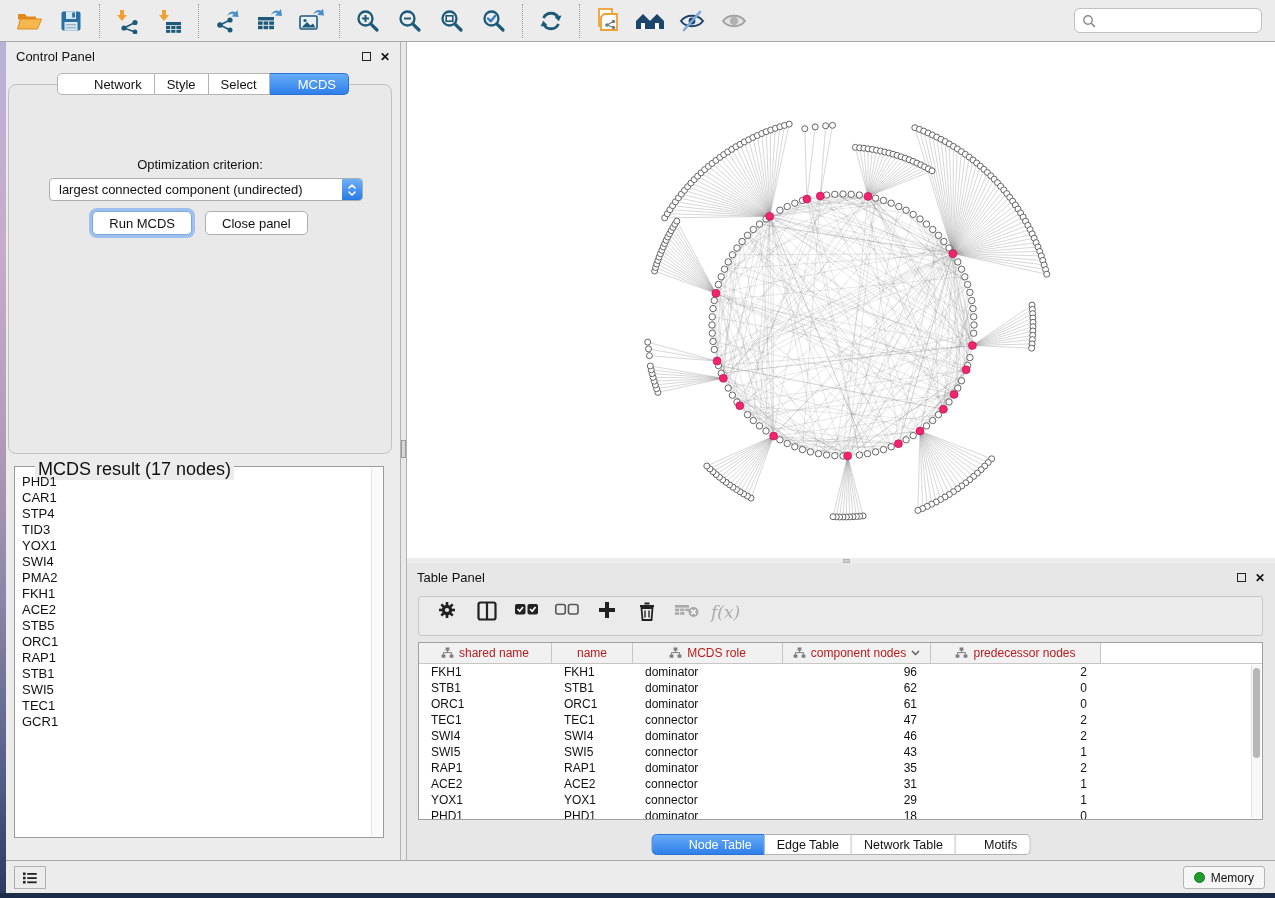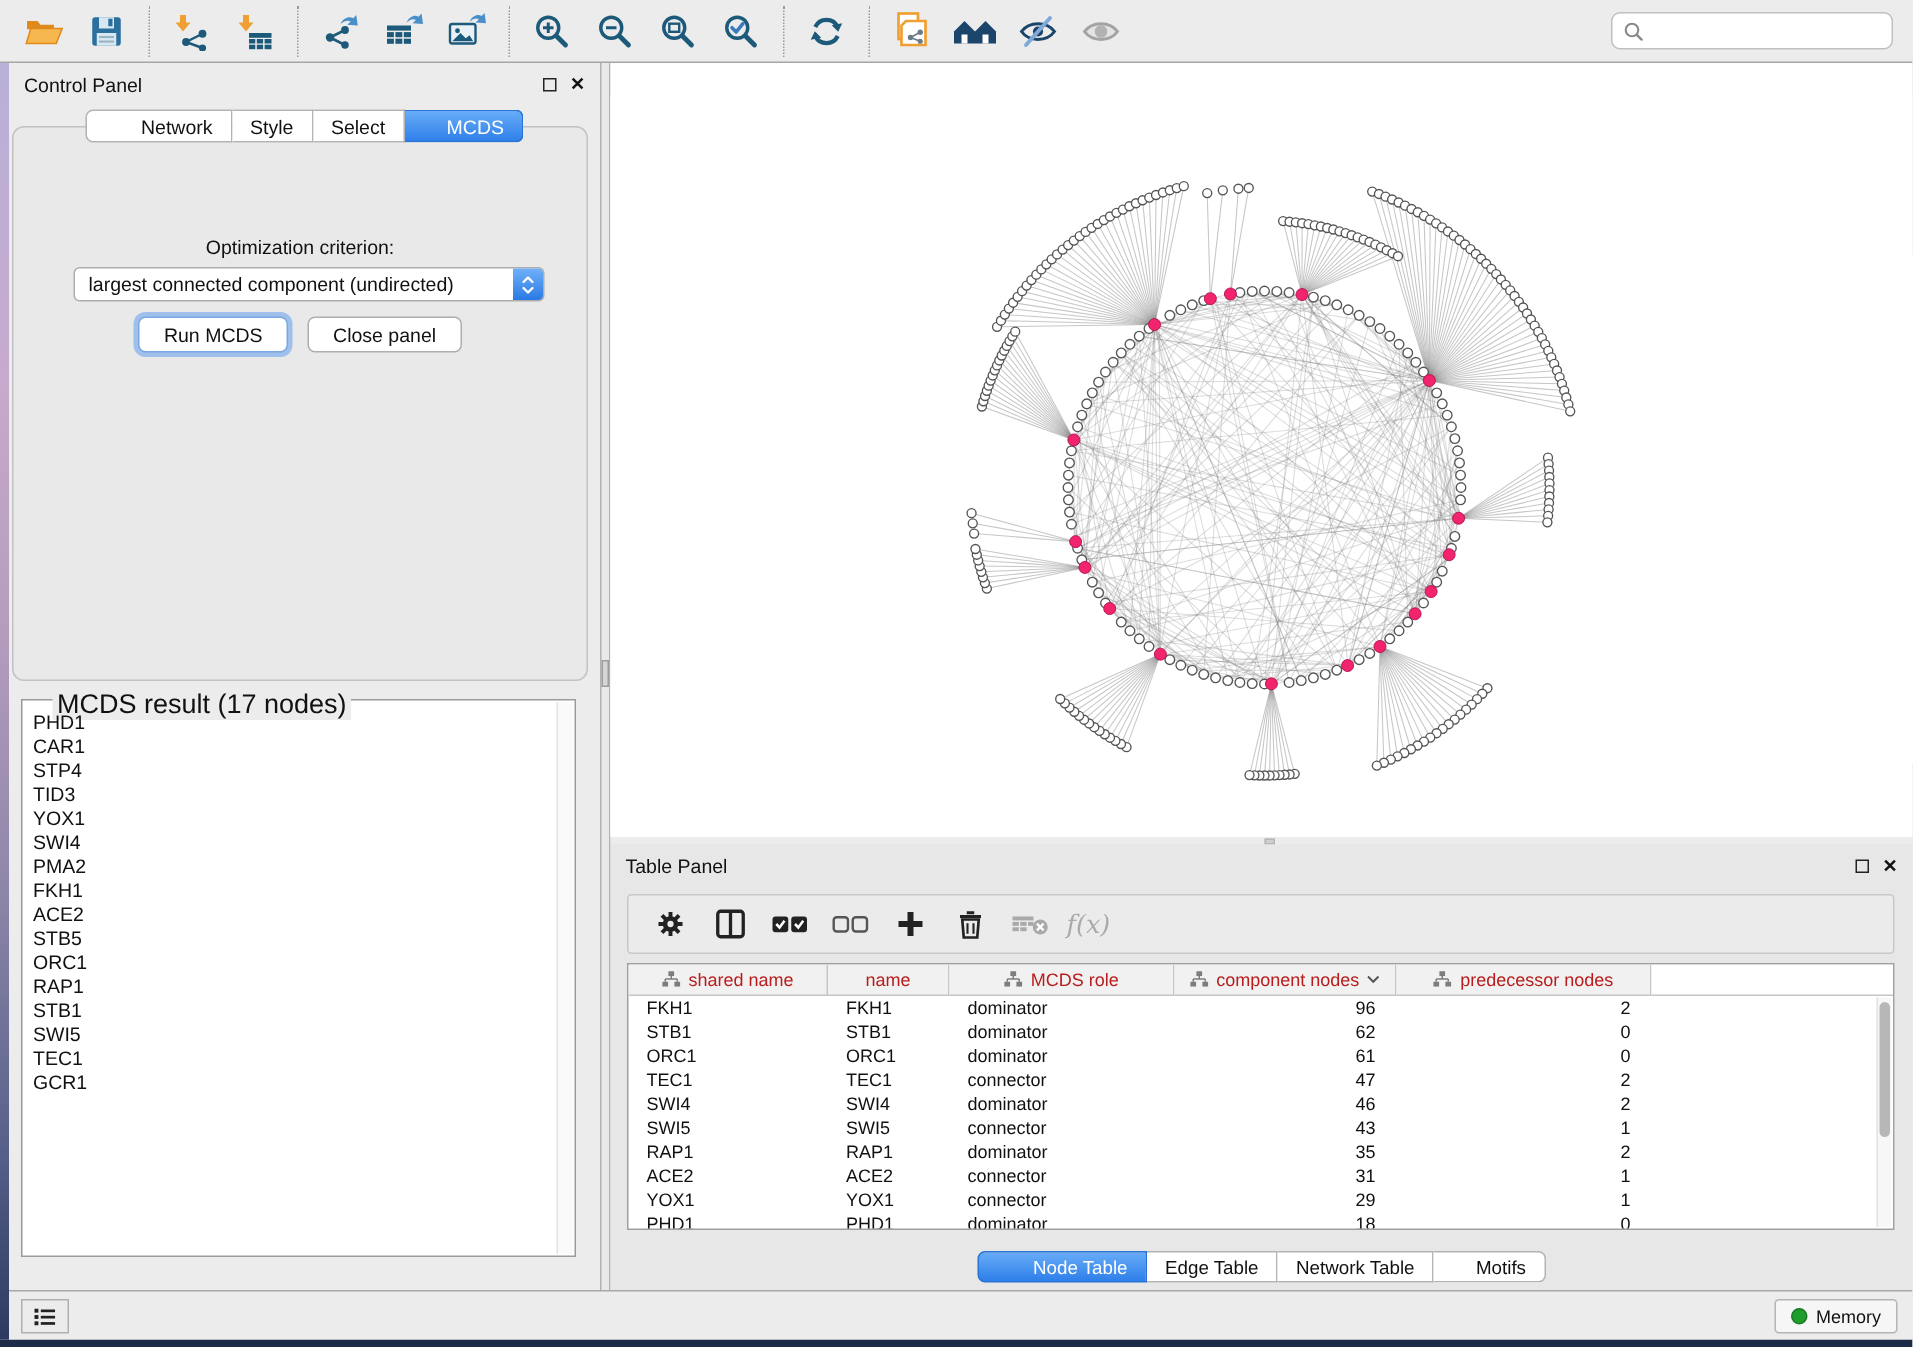--- a/index.html
+++ b/index.html
@@ -74,21 +74,21 @@
   .light.red { background:#fc5b57; border:1px solid #e04640; }
   .light.yellow { background:#fdbc2e; border:1px solid #dfa023; }
   .light.green { background:#2bc840; border:1px solid #1fa22e; }
   .net-title { position:absolute; left:0; right:0; text-align:center; font-size:12px; font-weight:bold; color:#222; }
   .net-canvas { position:absolute; left:0; top:22px; width:868px; height:494px; background:#fff; }
 
   
   .table-panel { left:407px; top:563px; width:868px; height:297px; background:#e7e7e7; }
   .tp-toolbar { left:11px; top:33px; width:845px; height:40px; background:#ebebeb;
                 border:1px solid #c8c8c8; border-radius:3px; display:flex; align-items:center; padding-left:10px; gap:4px; }
-  .tp-btn { width:36px; height:32px; display:flex; align-items:center; justify-content:center; }
+  .tp-btn { width:36px; height:32px; display:flex; align-items:flex-start; justify-content:center; }
   .tbl-box { left:11px; top:79px; width:845px; height:178px; background:#fff; border:1px solid #9f9f9f; overflow:hidden; }
   .tbl-head { display:flex; height:21px; }
   .th-cell { background:#f1f1f1; border-right:1px solid #c6c6c6; border-bottom:1px solid #c6c6c6;
              display:flex; align-items:center; justify-content:center; gap:5px; font-size:12px; color:#b91c1c; }
   .th-fill { flex:1; border-bottom:1px solid #c6c6c6; background:#fff; }
   .tbl-row { display:flex; height:16px; align-items:center; font-size:12px; color:#111; }
   .td { white-space:nowrap; overflow:hidden; }
   .td.left { padding-left:12px; text-align:left; }
   .td.right { padding-right:14px; text-align:right; }
   .tbl-scroll { position:absolute; right:1px; top:22px; bottom:1px; width:10px; background:#f7f7f7; border-left:1px solid #e2e2e2; }

